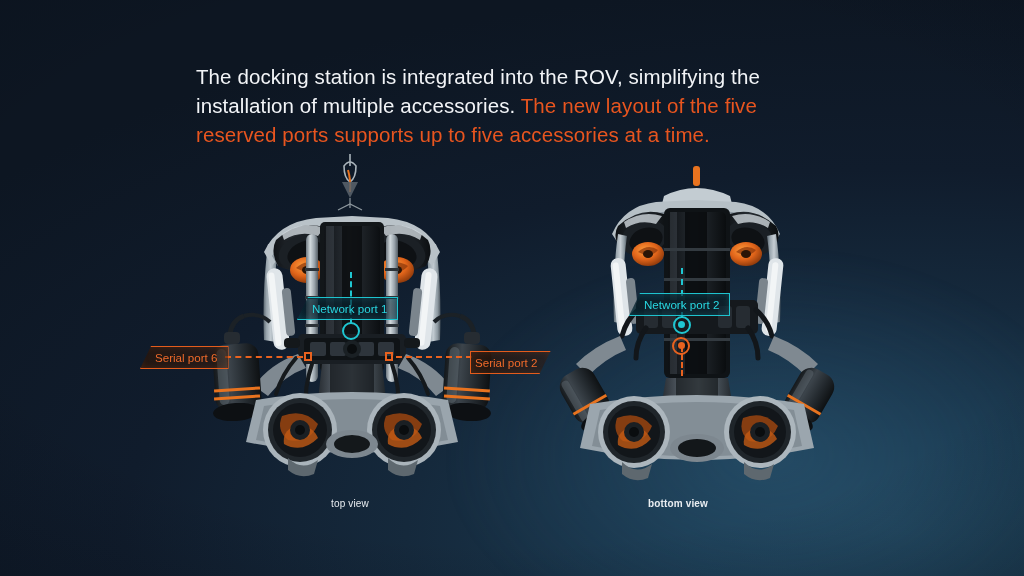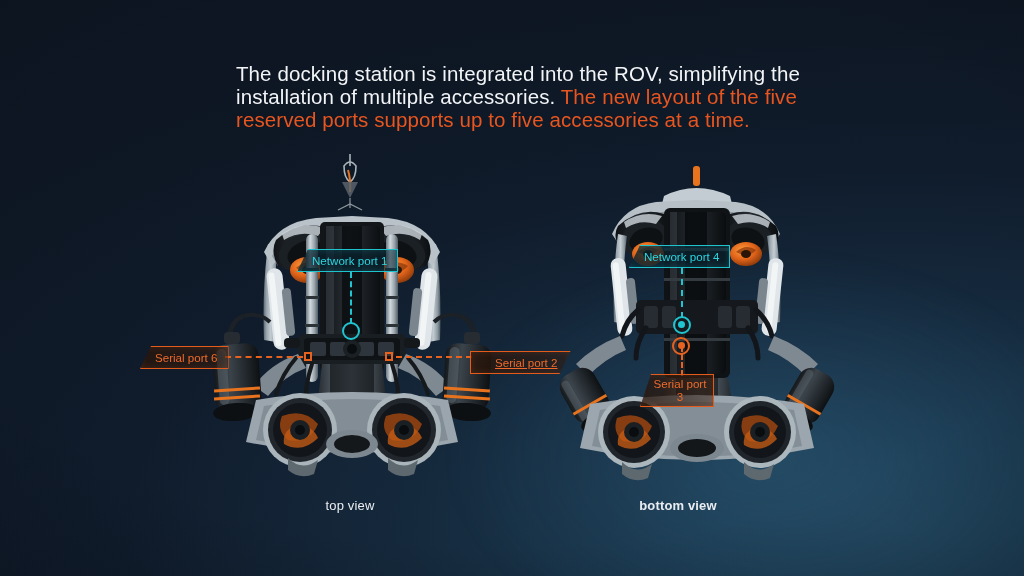--- a/index.html
+++ b/index.html
@@ -24,33 +24,33 @@
   .bg-glow {
     position:absolute; right:-6%; bottom:-14%;
     width:62%; height:70%;
     background:radial-gradient(ellipse at center, rgba(56,110,145,.30) 0%, rgba(45,92,126,.14) 45%, rgba(0,0,0,0) 72%);
     filter:blur(6px);
   }
 
   
   .headline {
     position:absolute; left:196px; top:62px; width:600px;
-    font-size:20.5px; line-height:23px;
-    color:#f2f4f7; letter-spacing:.1px;margin-left:40px;
+    font-size:20.5px; line-height:29px;
+    color:#f2f4f7; letter-spacing:.1px;
   }
   .headline .hl-accent { color:#e8551f; }
 
   
   .stage { position:absolute; inset:0; }
   .rov-unit { position:absolute; }
   .rov-left  { left:172px; top:148px; width:360px; height:340px; }
   .rov-right { left:560px; top:160px; width:274px; height:330px; }
 
   .caption {
-    position:absolute; color:#e9edf1; font-size:13px; letter-spacing:.15px;
+    position:absolute; color:#e9edf1; font-size:10px; letter-spacing:.15px;
     text-align:center; width:160px;
   }
   .cap-left  { left:270px; top:498px; }
   .cap-right { left:598px; top:498px;font-weight:bold; }
 
   
   .rov { position:absolute; inset:0; }
   .rov svg { display:block; width:100%; height:100%; overflow:visible; }
 
   
@@ -61,27 +61,28 @@
     padding:4px 10px 4px 14px;
     border:1.4px solid;
     clip-path:polygon(11px 0, 100% 0, 100% 100%, 0 100%);
     white-space:nowrap;
   }
   .label.wrap { white-space:normal; }
   .label-cyan {
     color:#28d6e0; border-color:#1ec3ce;
     background:linear-gradient(90deg, rgba(8,32,44,.80), rgba(10,38,52,.58));
     box-shadow:0 0 7px rgba(30,195,206,.22) inset;
+    margin-top:48px;
   }
   .label-orange {
     color:#ef6a2a; border-color:#e45c1c;
     background:linear-gradient(90deg, rgba(40,22,12,.80), rgba(48,26,14,.52));
     box-shadow:0 0 7px rgba(228,92,28,.18) inset;
   }
-  .label-flip { clip-path:polygon(0 0, 100% 0, calc(100% - 11px) 100%, 0 100%); padding:4px 12px 4px 24px;text-decoration:underline; }
+  .label-flip { clip-path:polygon(0 0, 100% 0, calc(100% - 11px) 100%, 0 100%); padding:4px 12px 4px 4px; }
 
   .lbl-net1    { left:297px; top:249px; }
   .lbl-net2    { left:629px; top:245px; }
   .lbl-ser1    { left:140px; top:346px; }
   .lbl-ser2    { left:470px; top:351px; }
   .lbl-ser3    { left:640px; top:374px; width:74px; padding:2px 6px 3px 12px; }
 
   
   .dash-v {
     position:absolute; width:0; border-left:2px dashed #1fc6d1;
@@ -509,21 +510,20 @@
 
   <div class="dash-v cn-net2-v"></div>
   <div class="marker-ring cn-net2-ring"></div>
   <div class="marker-dot cn-net2-dot"></div>
 
   <div class="marker-ring orange cn-ser3-ring"></div>
   <div class="marker-dot orange cn-ser3-dot"></div>
   <div class="dash-v orange cn-ser3-v"></div>
 
   <div class="label label-cyan lbl-net1">Network port 1</div>
-  <div class="label label-cyan lbl-net2">Network port 4</div>
+  <div class="label label-cyan lbl-net2">Network port 2</div>
   <div class="label label-orange lbl-ser1">Serial port 6</div>
   <div class="label label-orange label-flip lbl-ser2">Serial port 2</div>
-  <div class="label label-orange wrap lbl-ser3">Serial port 3</div>
 
   <div class="caption cap-left">top view</div>
   <div class="caption cap-right">bottom view</div>
 
 </div>
 
 </body></html>

